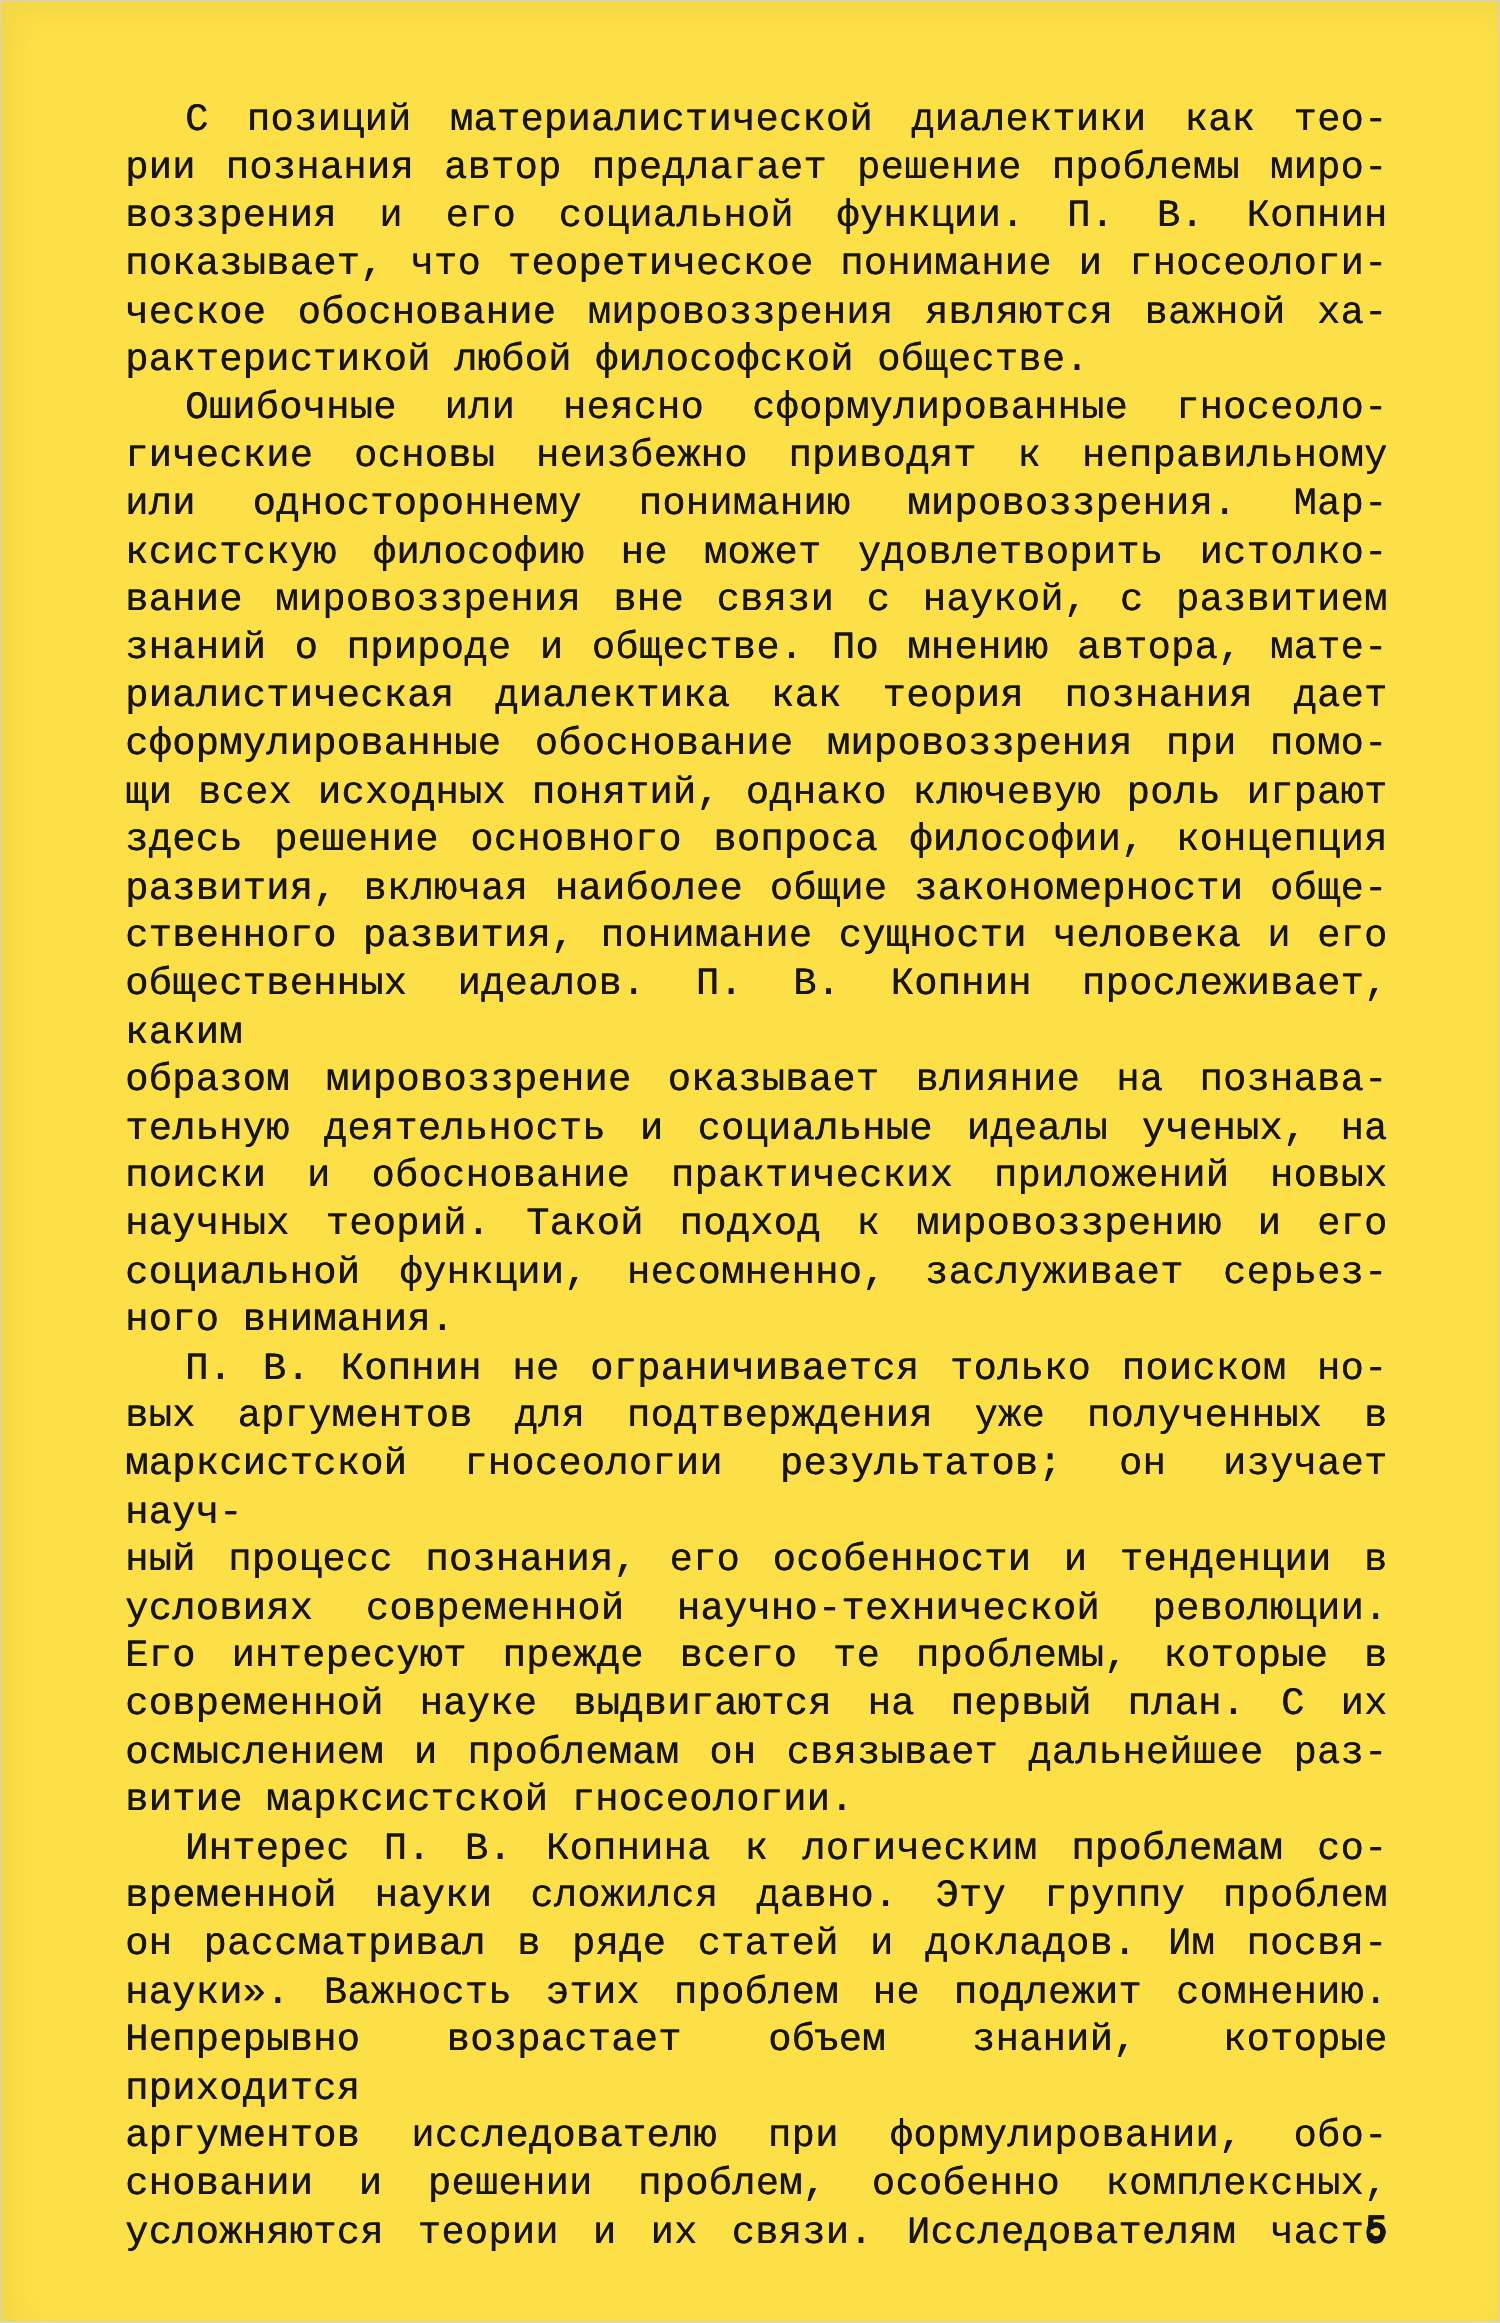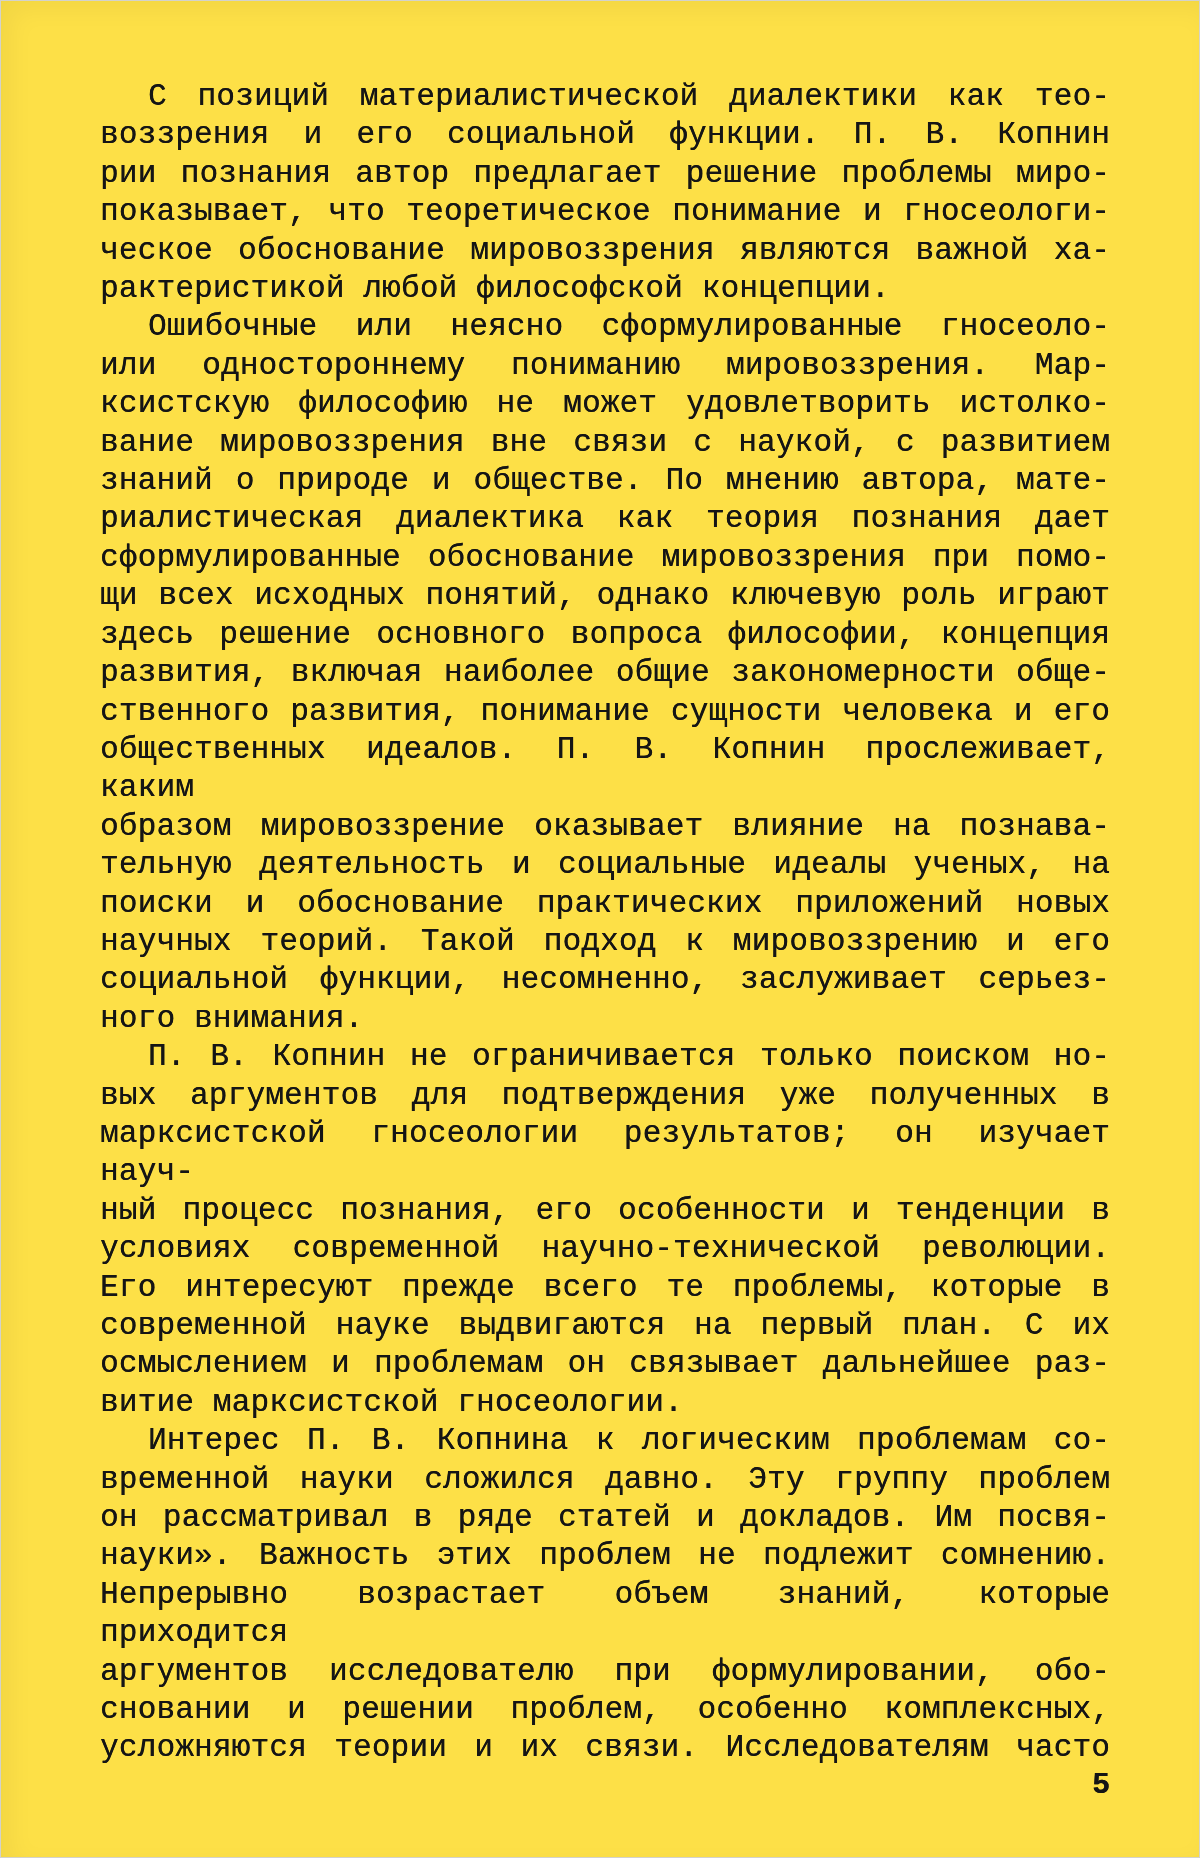--- a/index.html
+++ b/index.html
@@ -59,28 +59,29 @@
     letter-spacing: 0.3px;
   }
 </style>
 </head>
 <body>
 
 <div class="page">
   <div class="text-block" id="text-block">
       <div class="paragraph">
         <div class="line indent">С позиций материалистической диалектики как тео-</div>
+        <div class="line">рии познания автор предлагает решение проблемы миро-</div>
         <div class="line">воззрения и его социальной функции. П. В. Копнин</div>
-        <div class="line">рии познания автор предлагает решение проблемы миро-</div>
         <div class="line">показывает, что теоретическое понимание и гносеологи-</div>
         <div class="line">ческое обоснование мировоззрения являются важной ха-</div>
-        <div class="line last">рактеристикой любой философской концепции.</div>
+        <div class="line last">рактеристикой любой философской обществе.</div>
       </div>
       <div class="paragraph">
         <div class="line indent">Ошибочные или неясно сформулированные гносеоло-</div>
+        <div class="line">гические основы неизбежно приводят к неправильному</div>
         <div class="line">или одностороннему пониманию мировоззрения. Мар-</div>
         <div class="line">ксистскую философию не может удовлетворить истолко-</div>
         <div class="line">вание мировоззрения вне связи с наукой, с развитием</div>
         <div class="line">знаний о природе и обществе. По мнению автора, мате-</div>
         <div class="line">риалистическая диалектика как теория познания дает</div>
         <div class="line">сформулированные обоснование мировоззрения при помо-</div>
         <div class="line">щи всех исходных понятий, однако ключевую роль играют</div>
         <div class="line">здесь решение основного вопроса философии, концепция</div>
         <div class="line">развития,  включая наиболее общие закономерности обще-</div>
         <div class="line">ственного развития, понимание сущности человека и его</div>

